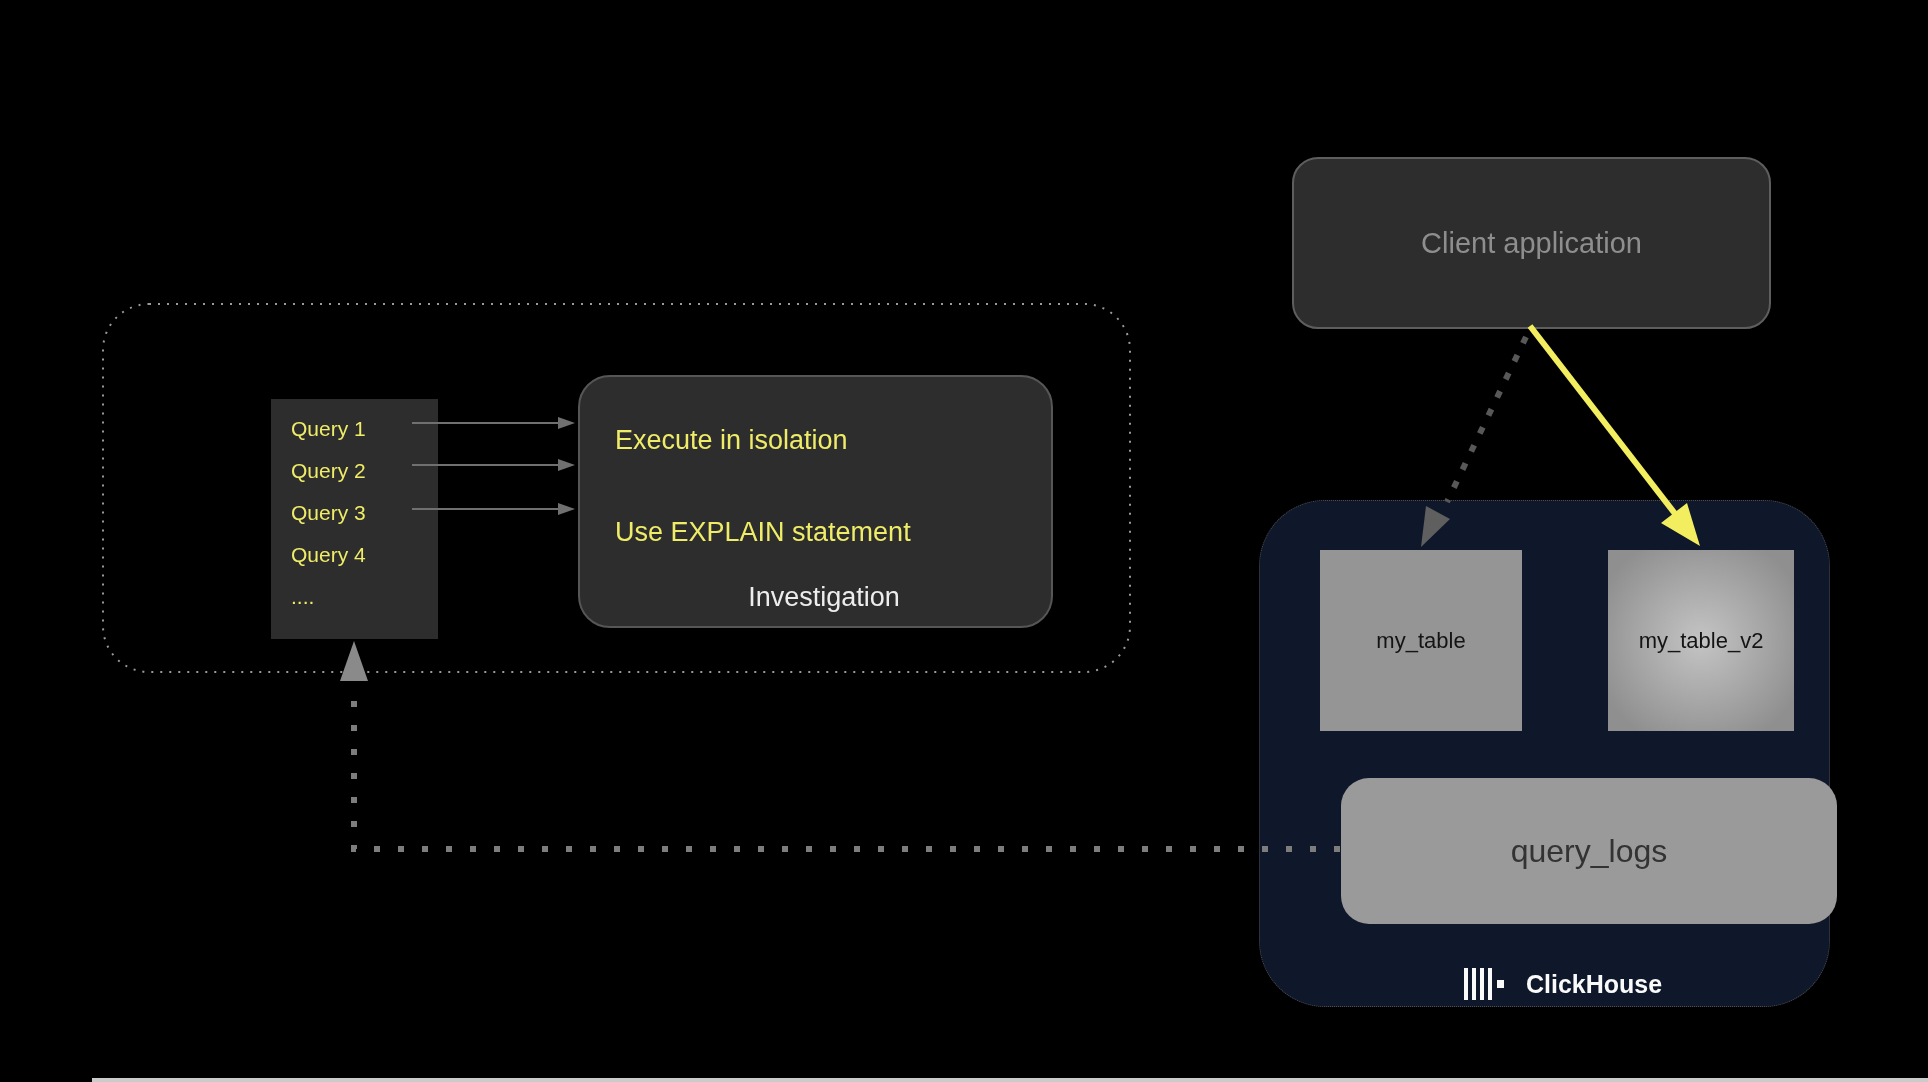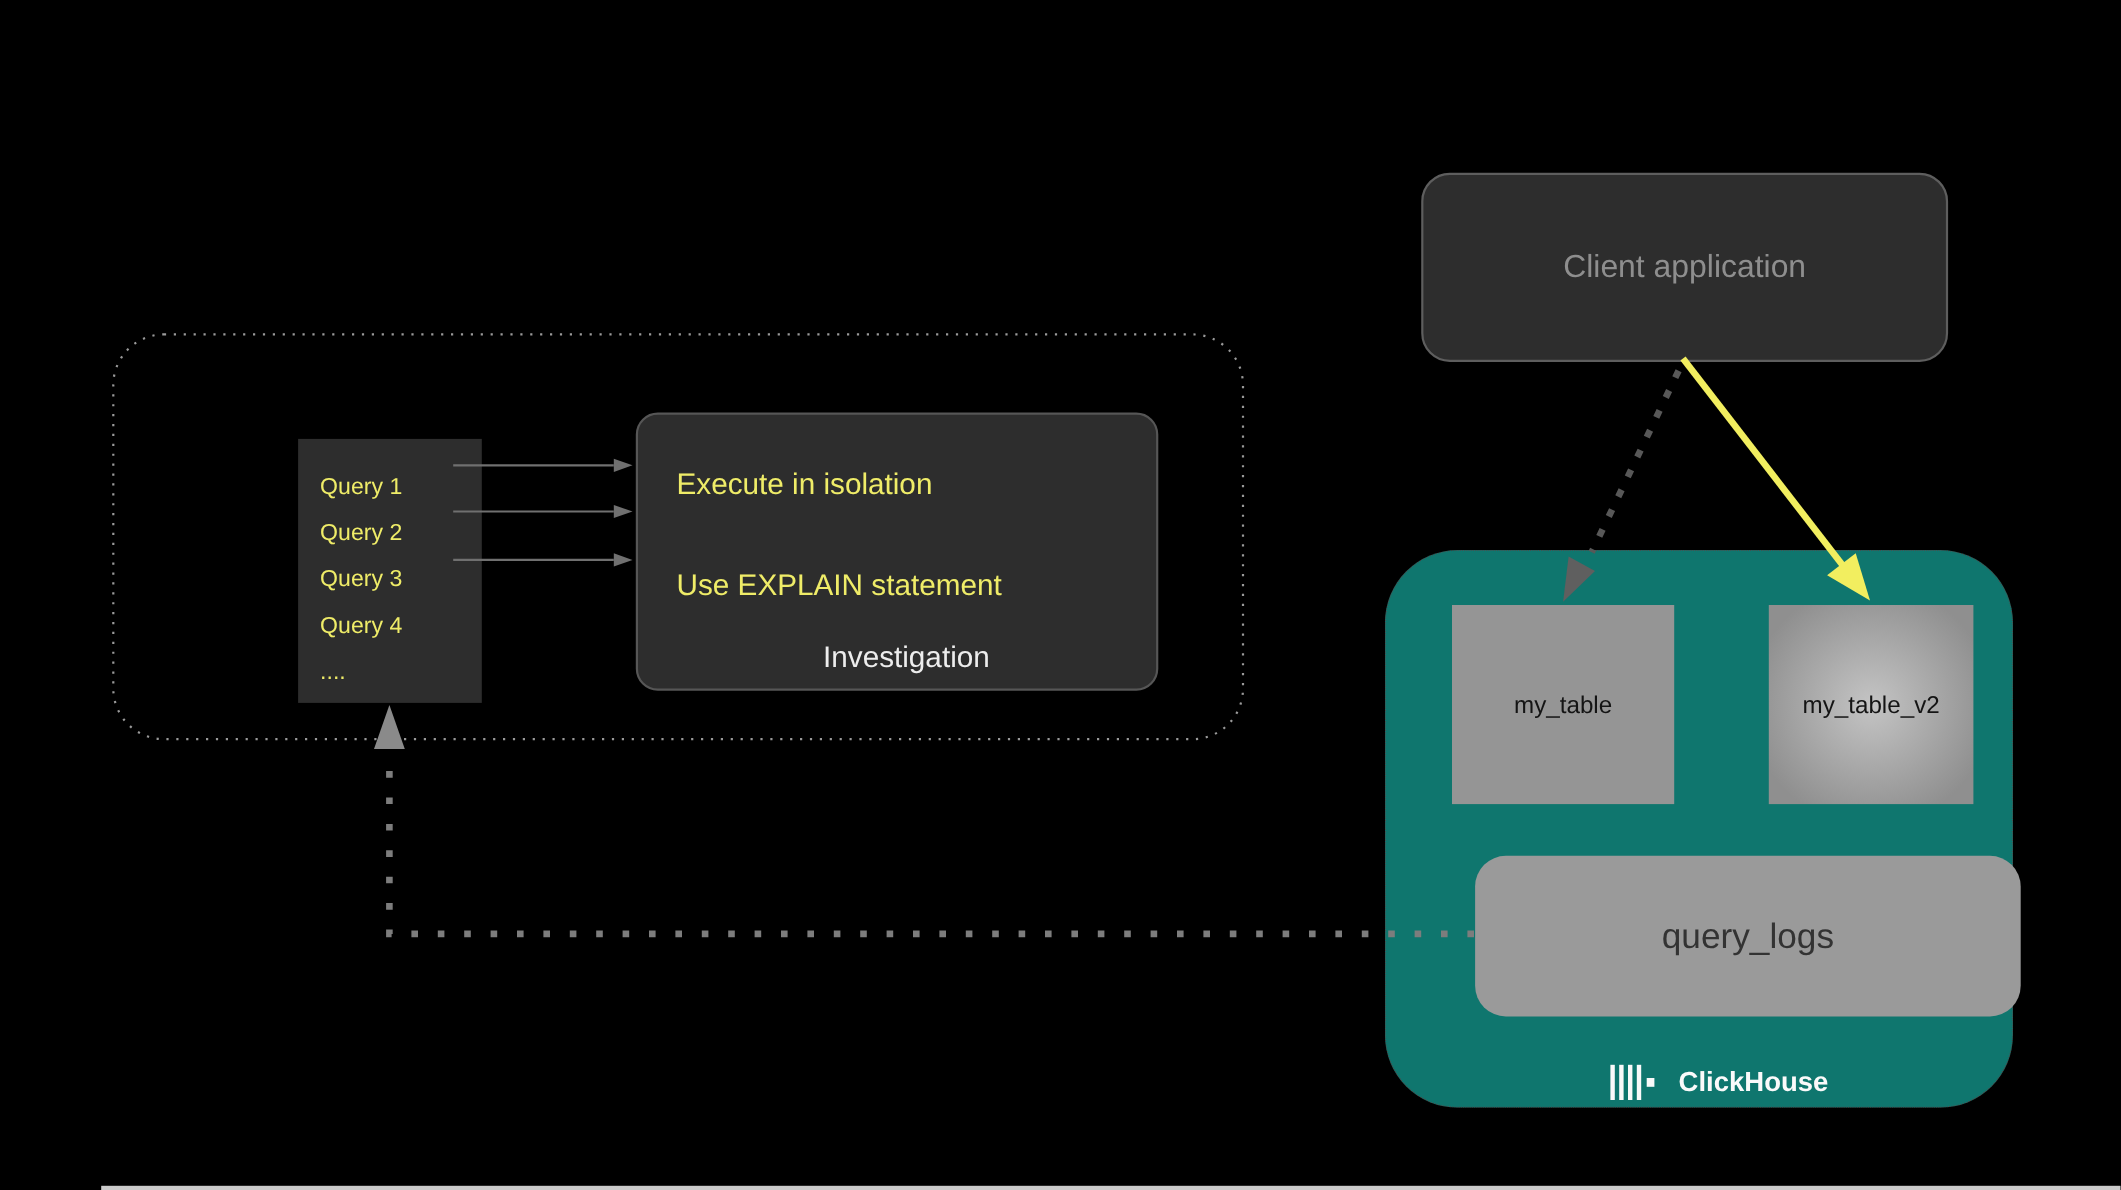--- a/index.html
+++ b/index.html
@@ -11,42 +11,42 @@
   .client-box{
     position:absolute;left:1292px;top:157px;width:475px;height:168px;
     background:#2d2d2d;border:2px solid #5e5e5e;border-radius:26px;
     display:flex;align-items:center;justify-content:center;
   }
   .client-box span{color:#8e8e8e;font-size:29px;}
   
   
   .query-box{
     position:absolute;left:271px;top:399px;width:167px;height:240px;
-    background:#2d2d2d;box-sizing:border-box;padding:23px 0 0 20px;
+    background:#2d2d2d;box-sizing:border-box;padding:9px 0 0 20px;
   }
   .query-item{
     color:#efec68;font-size:21px;line-height:42px;white-space:nowrap;
   }
   
   .inv-box{
     position:absolute;left:578px;top:375px;width:475px;height:253px;
-    background:#2d2d2d;border:2px solid #565656;border-radius:20px;box-sizing:border-box;
+    background:#2d2d2d;border:2px solid #565656;border-radius:32px;box-sizing:border-box;
   }
   .inv-line{position:absolute;left:35px;color:#efec68;font-size:27px;white-space:nowrap;}
   .inv-line.l1{top:48px;}
   .inv-line.l2{top:87px;}
   .inv-line.l3{top:140px;}
   .inv-caption{
     position:absolute;left:17px;right:0;top:205px;text-align:center;
     color:#ededed;font-size:27px;
   }
   
   .ch-container{
     position:absolute;left:1259px;top:500px;width:571px;height:507px;
-    background:#0f766e;border:1px dotted #4d4d4d;border-radius:66px;box-sizing:border-box;
+    background:#0f172a;border:1px dotted #4d4d4d;border-radius:66px;box-sizing:border-box;
   }
   .table-box{
     position:absolute;display:flex;align-items:center;justify-content:center;
     color:#141414;font-size:22px;
   }
   .my-table{left:60px;top:49px;width:202px;height:181px;background:#959595;}
   .my-table-v2{
     left:348px;top:49px;width:186px;height:181px;
     background:radial-gradient(circle at 50% 50%, #c4c4c4 0%, #a8a8a8 45%, #8f8f8f 85%);
   }

